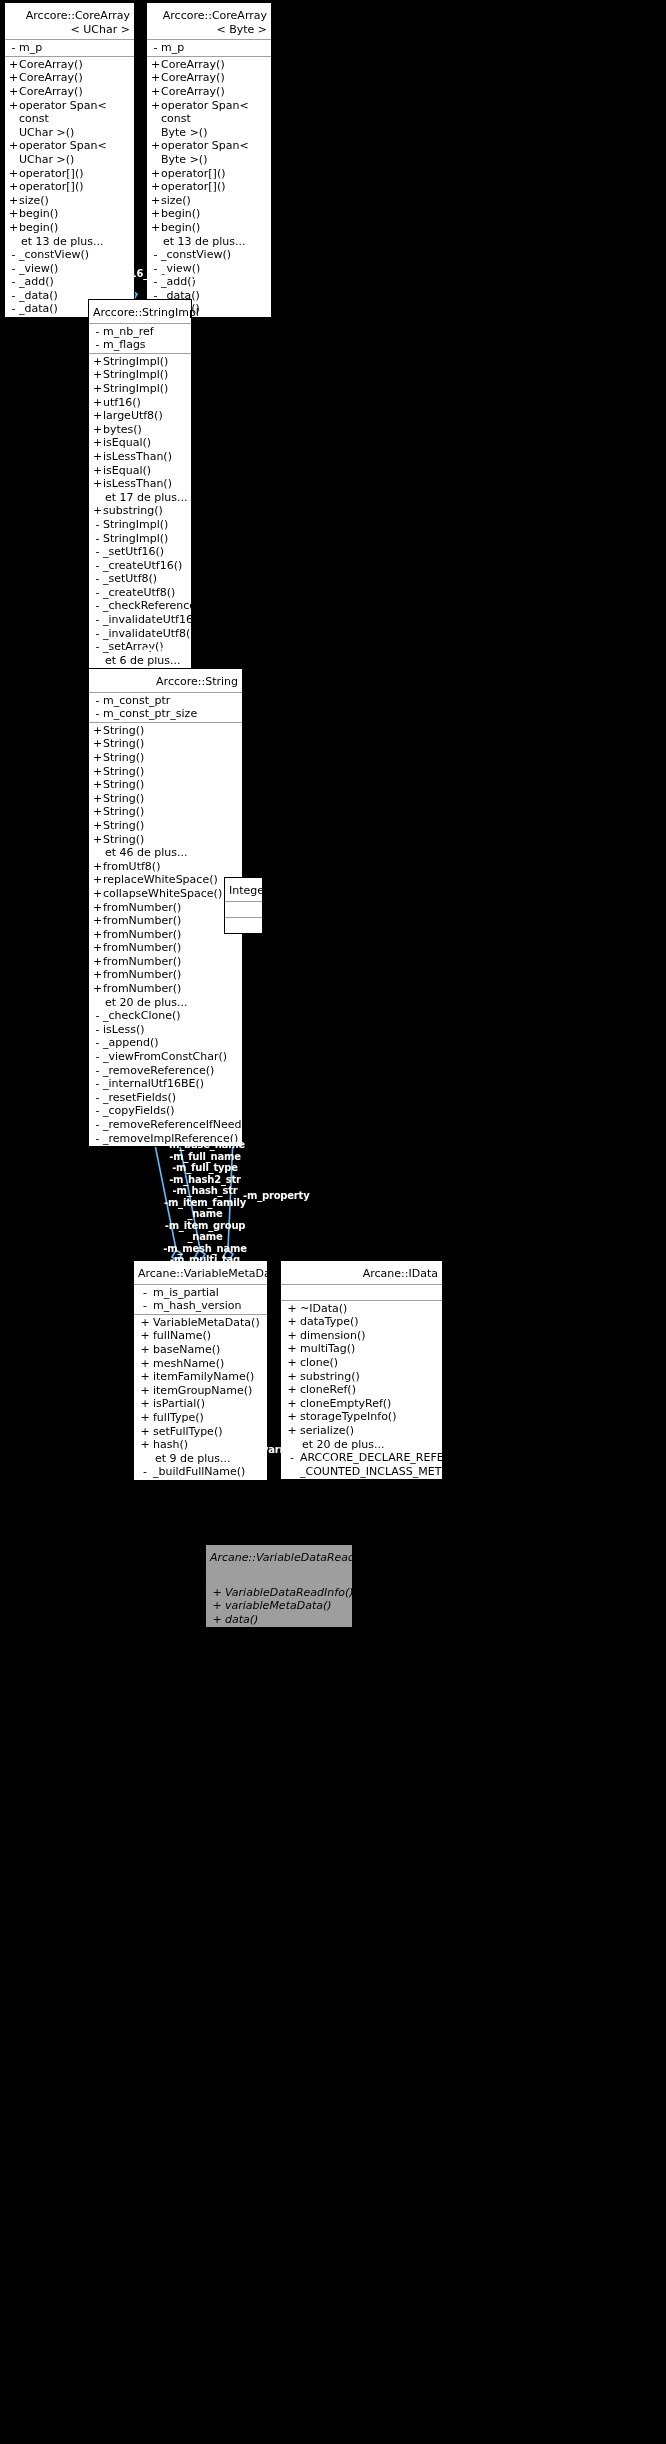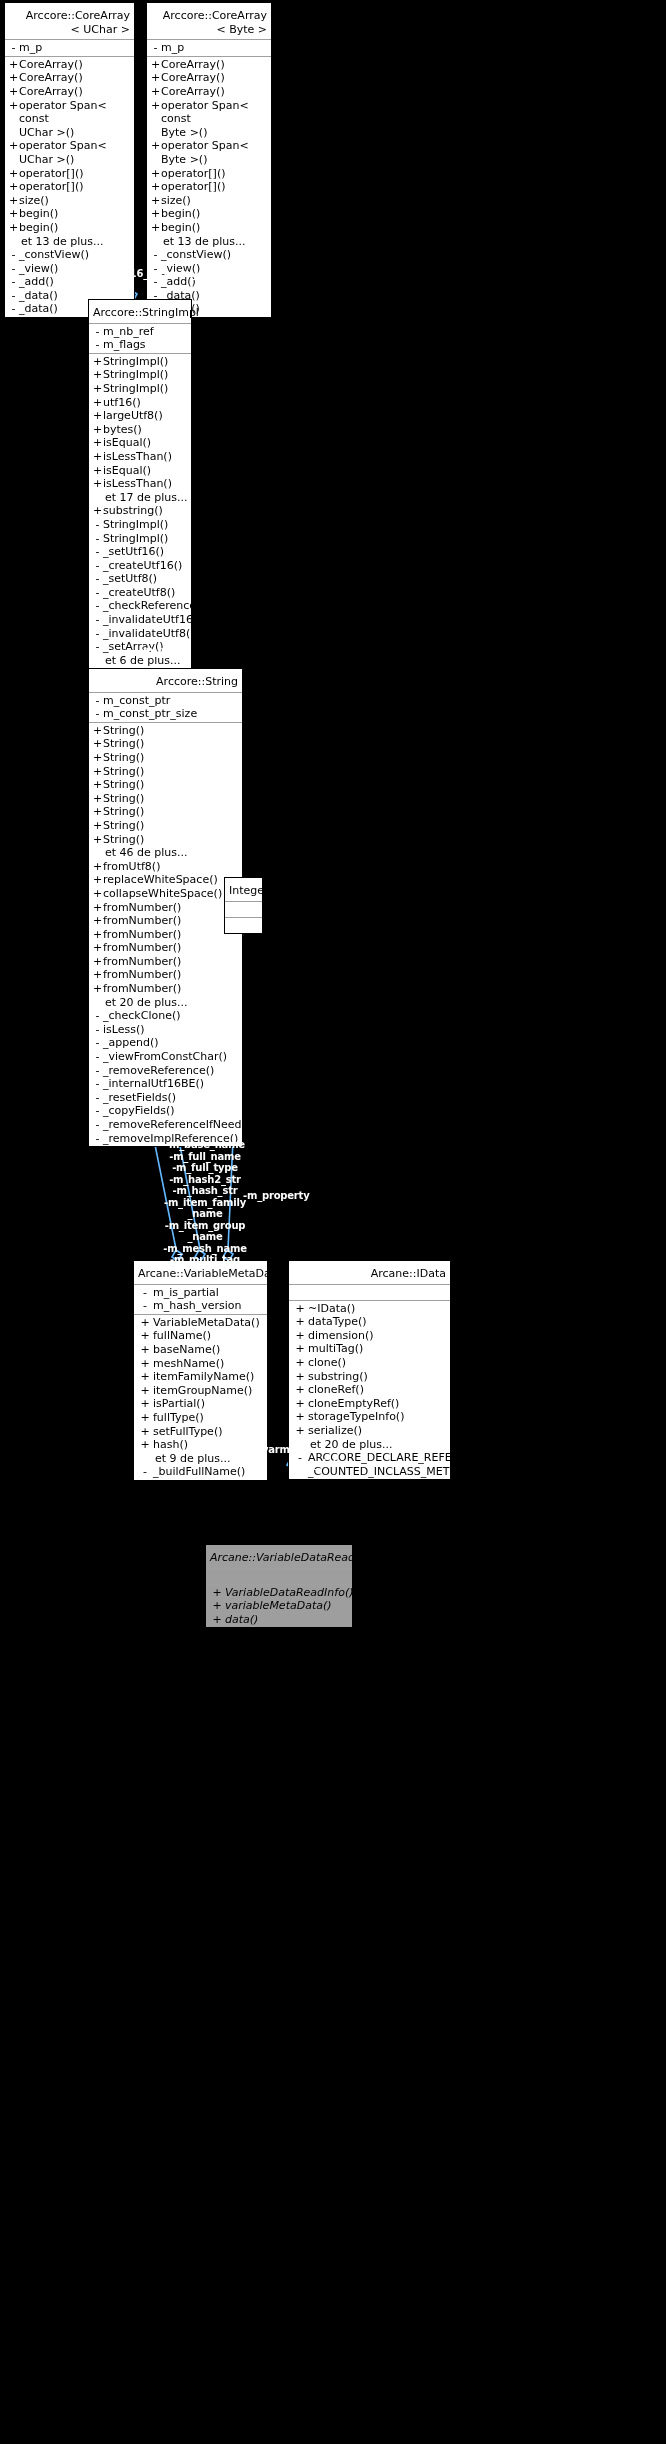--- a/index.html
+++ b/index.html
@@ -255,21 +255,21 @@
         <div class="row"><span class="vis">+</span><span class="lbl">itemGroupName()</span></div>
         <div class="row"><span class="vis">+</span><span class="lbl">isPartial()</span></div>
         <div class="row"><span class="vis">+</span><span class="lbl">fullType()</span></div>
         <div class="row"><span class="vis">+</span><span class="lbl">setFullType()</span></div>
         <div class="row"><span class="vis">+</span><span class="lbl">hash()</span></div>
         <div class="row more"><span class="vis"></span><span class="lbl">et 9 de plus...</span></div>
         <div class="row"><span class="vis">-</span><span class="lbl">_buildFullName()</span></div>
       </div>
   </div>
 
-  <div class="node wide" style="left:288px;top:1260px;width:163px;">
+  <div class="node wide" style="left:280px;top:1260px;width:163px;">
     <div class="title">Arcane::IData</div>
     <div class="sect">
         <div class="emptysect"></div>
       </div>
     <div class="sect">
         <div class="row"><span class="vis">+</span><span class="lbl">~IData()</span></div>
         <div class="row"><span class="vis">+</span><span class="lbl">dataType()</span></div>
         <div class="row"><span class="vis">+</span><span class="lbl">dimension()</span></div>
         <div class="row"><span class="vis">+</span><span class="lbl">multiTag()</span></div>
         <div class="row"><span class="vis">+</span><span class="lbl">clone()</span></div>

